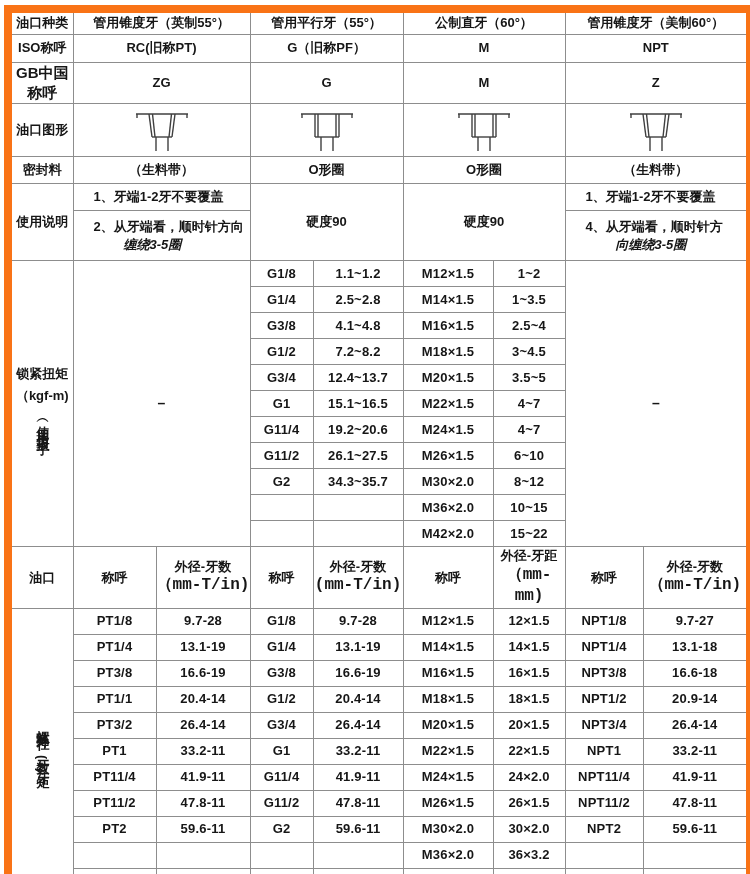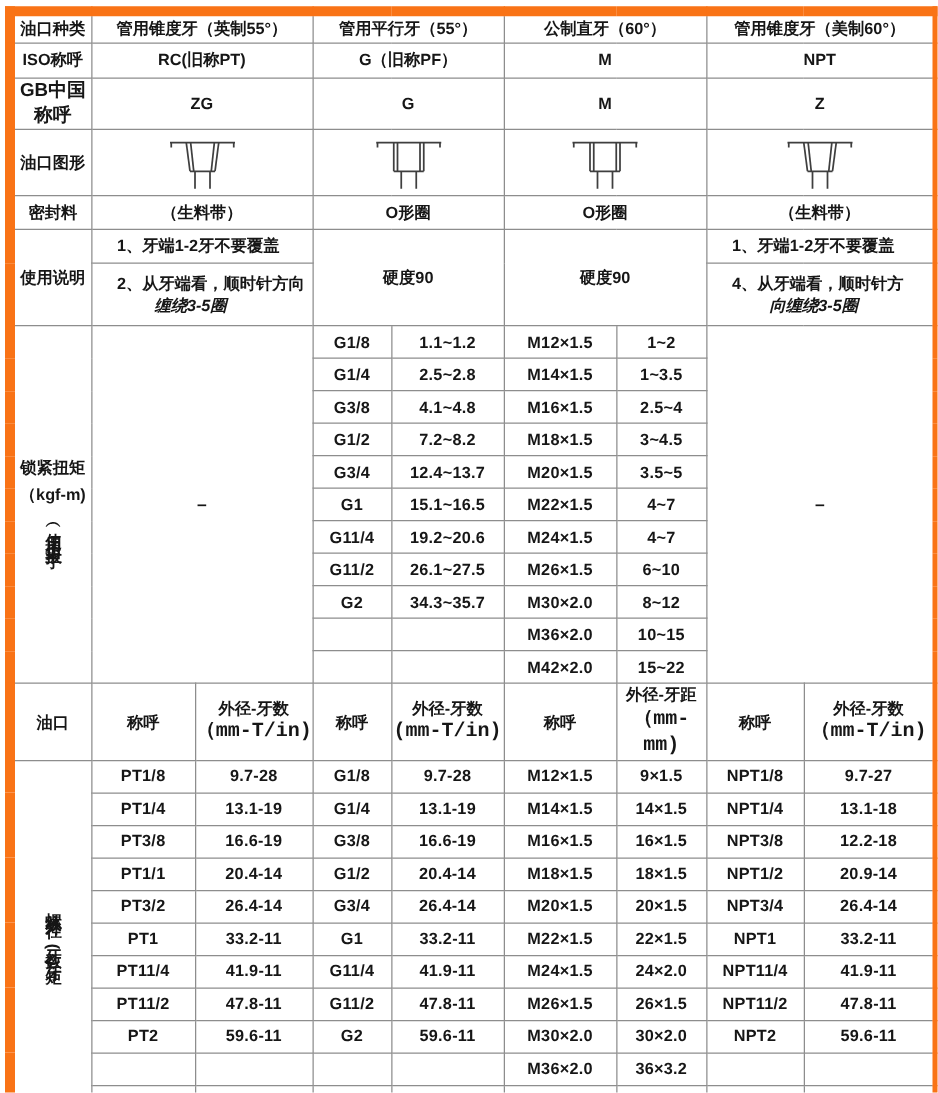--- a/index.html
+++ b/index.html
@@ -278,21 +278,21 @@
 
   <tr class="hdata">
     <td rowspan="11">
       <span class="vert">螺纹外径×牙数(牙矩)</span>
     </td>
     <td class="data">PT1/8</td>
     <td class="data">9.7-28</td>
     <td class="data">G1/8</td>
     <td class="data">9.7-28</td>
     <td class="data">M12×1.5</td>
-    <td class="data">9×1.5</td>
+    <td class="data">12×1.5</td>
     <td class="data">NPT1/8</td>
     <td class="data">9.7-27</td>
   </tr>
   <tr class="hdata lt">
     <td class="data">PT1/4</td>
     <td class="data">13.1-19</td>
     <td class="data">G1/4</td>
     <td class="data">13.1-19</td>
     <td class="data">M14×1.5</td>
     <td class="data">14×1.5</td>
@@ -300,21 +300,21 @@
     <td class="data">13.1-18</td>
   </tr>
   <tr class="hdata lt">
     <td class="data">PT3/8</td>
     <td class="data">16.6-19</td>
     <td class="data">G3/8</td>
     <td class="data">16.6-19</td>
     <td class="data">M16×1.5</td>
     <td class="data">16×1.5</td>
     <td class="data">NPT3/8</td>
-    <td class="data">12.2-18</td>
+    <td class="data">16.6-18</td>
   </tr>
   <tr class="hdata lt">
     <td class="data">PT1/1</td>
     <td class="data">20.4-14</td>
     <td class="data">G1/2</td>
     <td class="data">20.4-14</td>
     <td class="data">M18×1.5</td>
     <td class="data">18×1.5</td>
     <td class="data">NPT1/2</td>
     <td class="data">20.9-14</td>

